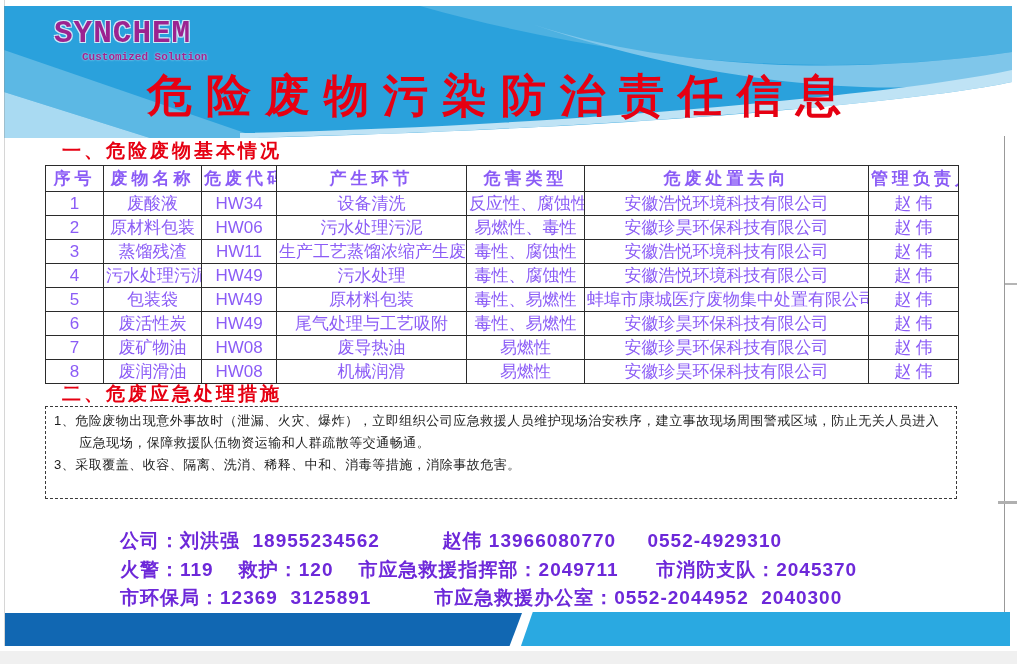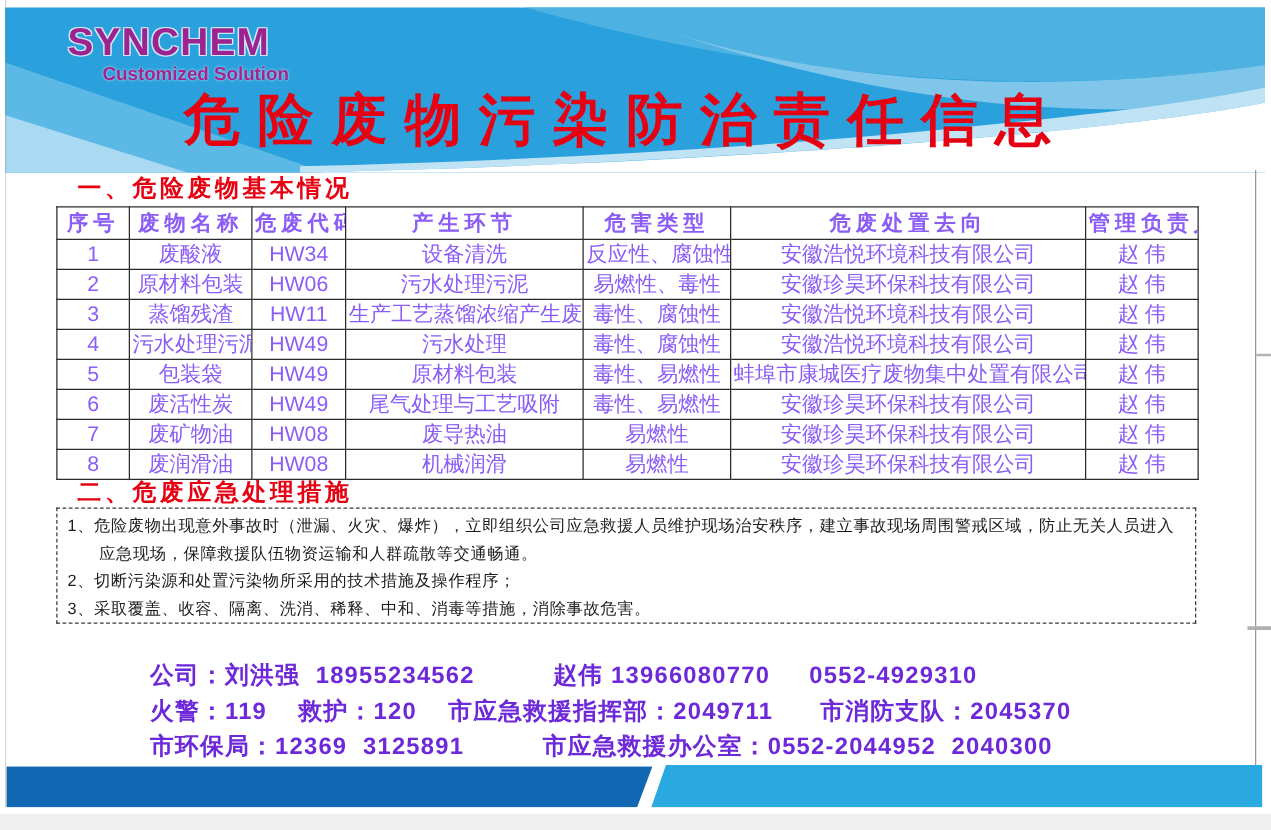--- a/index.html
+++ b/index.html
@@ -5,27 +5,27 @@
   html,body{margin:0;padding:0;}
   body{
     width:1017px;height:664px;position:relative;overflow:hidden;
     background:#ffffff;
     font-family:"Liberation Sans","DejaVu Sans",sans-serif;
     color:#111;
   }
   .poster{position:absolute;inset:0;}
   
   .header-wave{position:absolute;left:0;top:0;width:1017px;height:140px;}
-  .logo{position:absolute;left:54px;top:18px;line-height:1;}
+  .logo{position:absolute;left:54px;top:18px;line-height:1;font-family:Liberation Mono, monospace;}
   .logo .name{
     font-size:31px;font-weight:bold;letter-spacing:1px;color:#9c2390;
     text-shadow:-1px -1px 0 #cfeaf8,1px -1px 0 #cfeaf8,-1px 1px 0 #cfeaf8,1px 1px 0 #cfeaf8;
   }
   .logo .tagline{
-    font-size:15px;font-weight:bold;color:#a1258f;text-align:center;
+    font-size:11px;font-weight:bold;color:#a1258f;text-align:center;
     padding-left:28px;margin-top:3px;
     text-shadow:0 0 2px #d6ecf8;
   }
   .main-title{
     position:absolute;left:0;top:66px;width:1002px;text-align:center;
     font-size:45px;font-weight:bold;color:#e60012;letter-spacing:14px;
     white-space:nowrap;
   }
   
   .sec-heading{
@@ -195,21 +195,20 @@
           <td>易燃性</td>
           <td>安徽珍昊环保科技有限公司</td>
           <td>赵 伟</td>
         </tr>
       </tbody>
   </table>
 
   <div class="sec-heading" id="h2">二、危废应急处理措施</div>
   <div class="measures-box">
       <div class="measure-item">1、危险废物出现意外事故时（泄漏、火灾、爆炸），立即组织公司应急救援人员维护现场治安秩序，建立事故现场周围警戒区域，防止无关人员进入应急现场，保障救援队伍物资运输和人群疏散等交通畅通。</div>
-      <div class="measure-item">2、切断污染源和处置污染物所采用的技术措施及操作程序；</div>
       <div class="measure-item">3、采取覆盖、收容、隔离、洗消、稀释、中和、消毒等措施，消除事故危害。</div>
     </div>
 
   <div class="phone-block">
       <div class="phone-line">公司：刘洪强  18955234562          赵伟 13966080770     0552-4929310</div>
       <div class="phone-line">火警：119    救护：120    市应急救援指挥部：2049711      市消防支队：2045370</div>
       <div class="phone-line">市环保局：12369  3125891          市应急救援办公室：0552-2044952  2040300</div>
     </div>
 
   <div class="footer-left" style="background: rgb(17, 103, 178);"></div>

